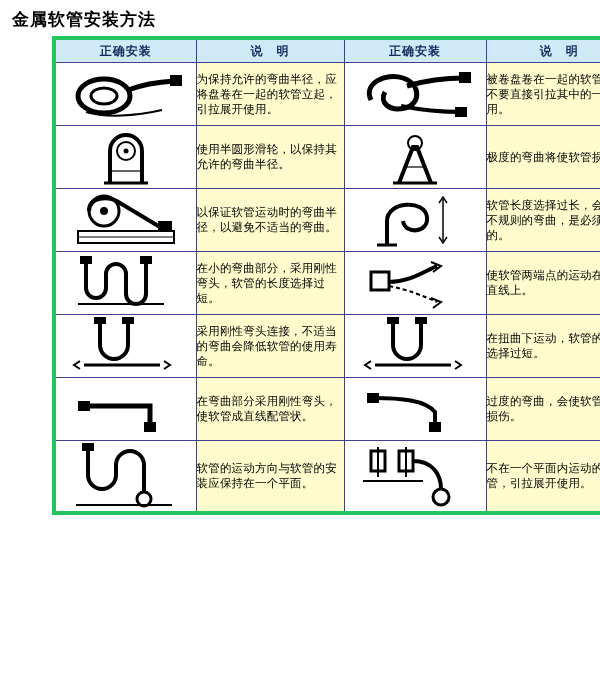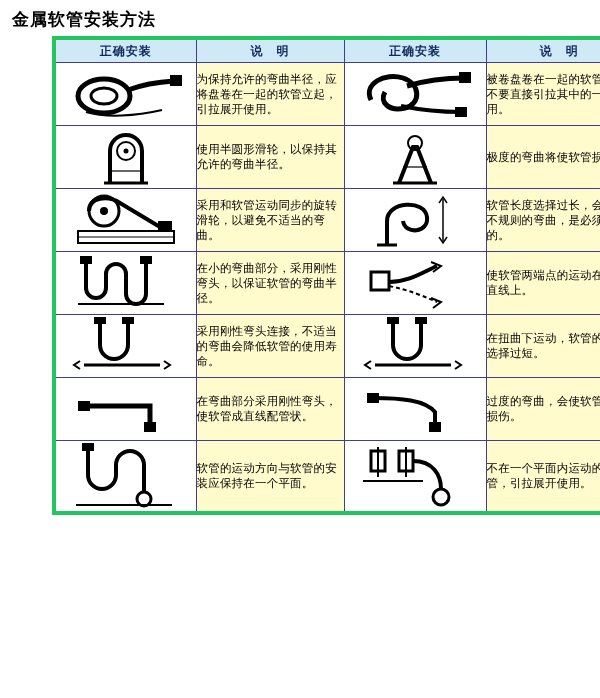--- a/index.html
+++ b/index.html
@@ -155,21 +155,21 @@
             <svg width="124" height="58" viewBox="0 0 124 58">
               <circle cx="40" cy="20" r="15" fill="none" stroke="#000" stroke-width="3"></circle>
               <circle cx="40" cy="20" r="4" fill="#000"></circle>
               <path d="M25 20 C25 6 44 4 56 12 L96 36" fill="none" stroke="#000" stroke-width="4"></path>
               <rect x="14" y="40" width="96" height="12" fill="none" stroke="#000" stroke-width="2"></rect>
               <line x1="14" y1="46" x2="110" y2="46" stroke="#000" stroke-width="1"></line>
               <rect x="94" y="30" width="14" height="10" fill="#000"></rect>
             </svg>
           </span>
         </td>
-        <td class="desc">采用和软管运动同步的旋转滑轮，以避免不适当的弯曲。</td>
+        <td class="desc">以保证软管运动时的弯曲半径，以避免不适当的弯曲。</td>
         <td class="pic">
           <span class="svgwrap">
             <svg width="124" height="58" viewBox="0 0 124 58">
               <path d="M34 54 L34 30 C34 10 72 8 74 26 C76 42 52 44 50 30" fill="none" stroke="#000" stroke-width="4"></path>
               <line x1="24" y1="54" x2="44" y2="54" stroke="#000" stroke-width="3"></line>
               <path d="M90 8 L90 50" stroke="#000" stroke-width="1.5"></path>
               <path d="M86 12 L90 6 L94 12" fill="none" stroke="#000" stroke-width="1.5"></path>
               <path d="M86 46 L90 52 L94 46" fill="none" stroke="#000" stroke-width="1.5"></path>
             </svg>
           </span>
@@ -181,21 +181,21 @@
         <td class="pic">
           <span class="svgwrap">
             <svg width="124" height="58" viewBox="0 0 124 58">
               <path d="M22 8 L22 34 A10 10 0 0 0 42 34 L42 20 A10 10 0 0 1 62 20 L62 40 A10 10 0 0 0 82 40 L82 10" fill="none" stroke="#000" stroke-width="4"></path>
               <rect x="16" y="2" width="12" height="8" fill="#000"></rect>
               <rect x="76" y="2" width="12" height="8" fill="#000"></rect>
               <line x1="14" y1="50" x2="100" y2="50" stroke="#000" stroke-width="2"></line>
             </svg>
           </span>
         </td>
-        <td class="desc">在小的弯曲部分，采用刚性弯头，以保证软管的弯曲半径。</td>
+        <td class="desc">在小的弯曲部分，采用刚性弯头，软管的长度选择过短。</td>
         <td class="pic">
           <span class="svgwrap">
             <svg width="124" height="58" viewBox="0 0 124 58">
               <rect x="18" y="18" width="18" height="18" fill="none" stroke="#000" stroke-width="3"></rect>
               <path d="M36 28 C56 28 70 18 84 12" fill="none" stroke="#000" stroke-width="4"></path>
               <path d="M36 32 C56 36 70 42 84 48" fill="none" stroke="#000" stroke-width="2" stroke-dasharray="4 3"></path>
               <path d="M78 8 L88 12 L80 18" fill="none" stroke="#000" stroke-width="2"></path>
               <path d="M78 44 L88 48 L80 54" fill="none" stroke="#000" stroke-width="2"></path>
             </svg>
           </span>

